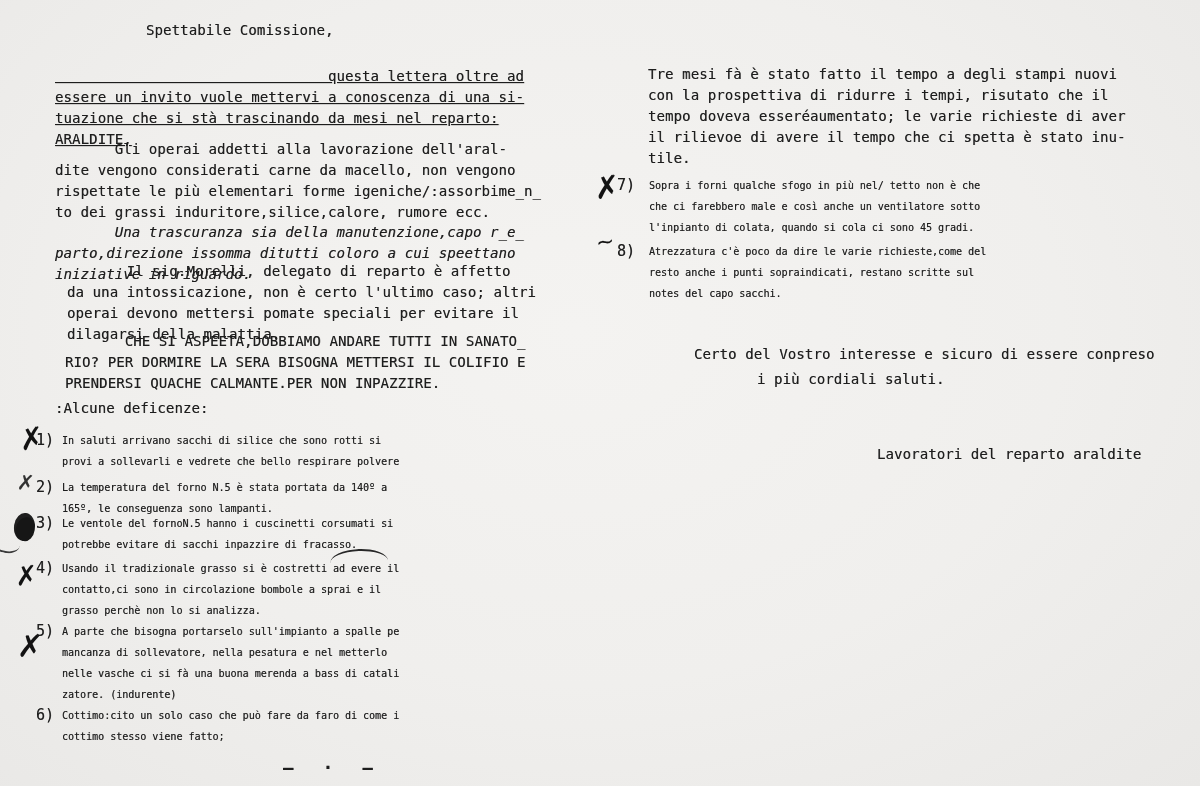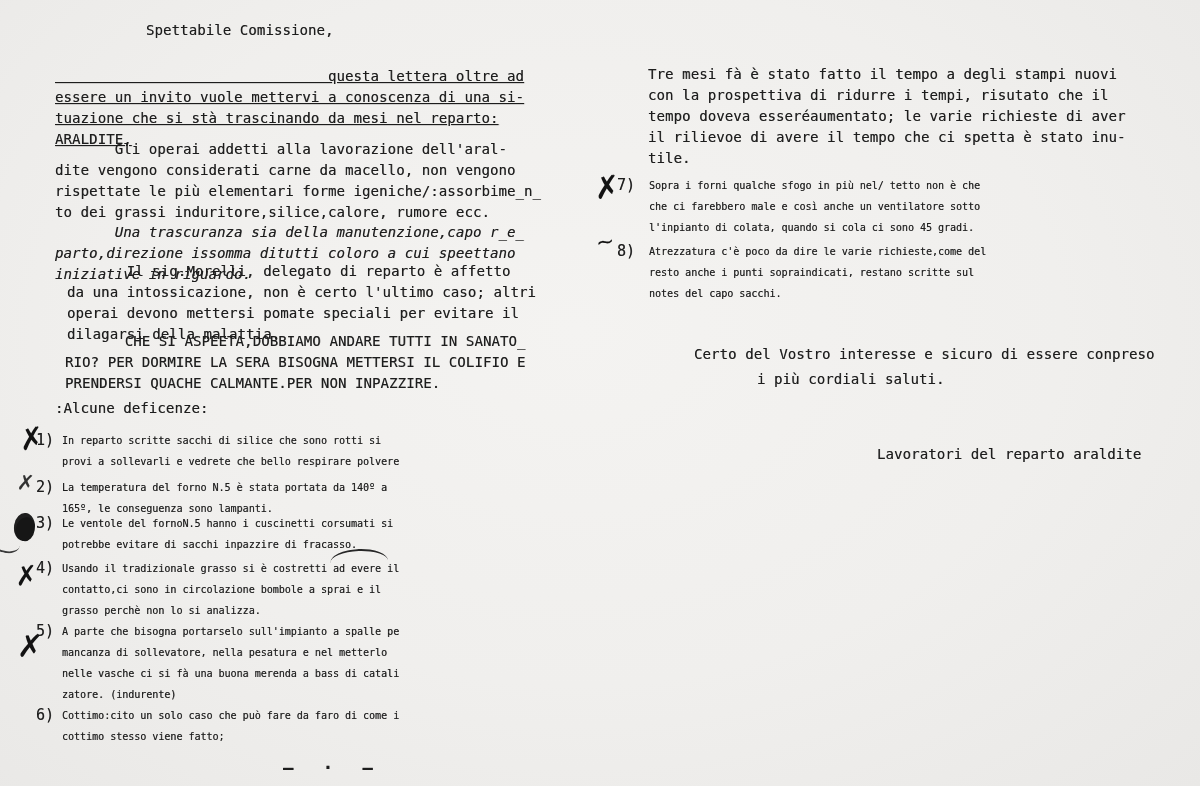--- a/index.html
+++ b/index.html
@@ -116,21 +116,21 @@
 dilagarsi della malattia.</div>
 
 <div class="typed" style="left:65px; top:331px;">       CHE SI ASPEETA,DOBBIAMO ANDARE TUTTI IN SANATO̲
 RIO? PER DORMIRE LA SERA BISOGNA METTERSI IL COLIFIO E
 PRENDERSI QUACHE CALMANTE.PER NON INPAZZIRE.</div>
 
 <div class="typed" style="left:55px; top:398px;">:Alcune deficenze:</div>
 
 <div class="item" style="left:36px; top:430px;">
   <span class="num">1)</span>
-  <span class="txt">In reparto scritte sacchi di silice che sono rotti si
+  <span class="txt">In saluti arrivano sacchi di silice che sono rotti si
 provi a sollevarli e vedrete che bello respirare polvere</span>
 </div>
 
 <div class="item" style="left:36px; top:477px;">
   <span class="num">2)</span>
   <span class="txt">La temperatura del forno N.5 è stata portata da 140º a
 165º, le conseguenza sono lampanti.</span>
 </div>
 
 <div class="item" style="left:36px; top:513px;">

